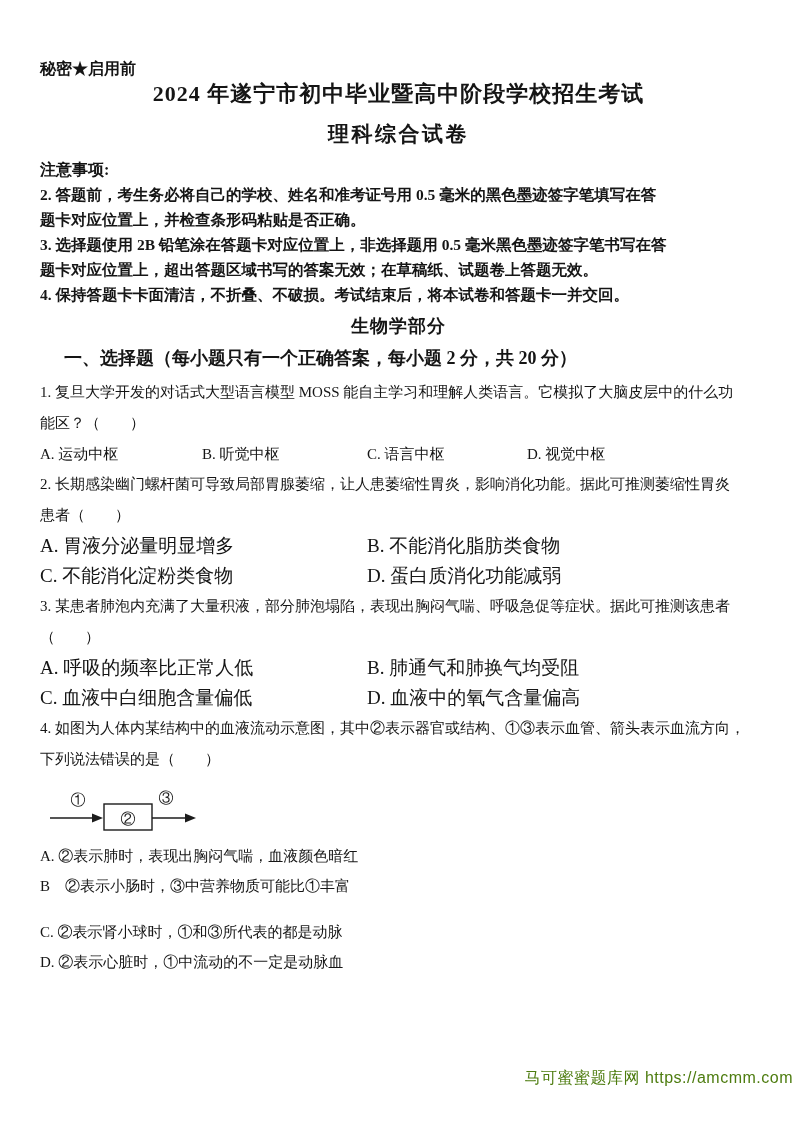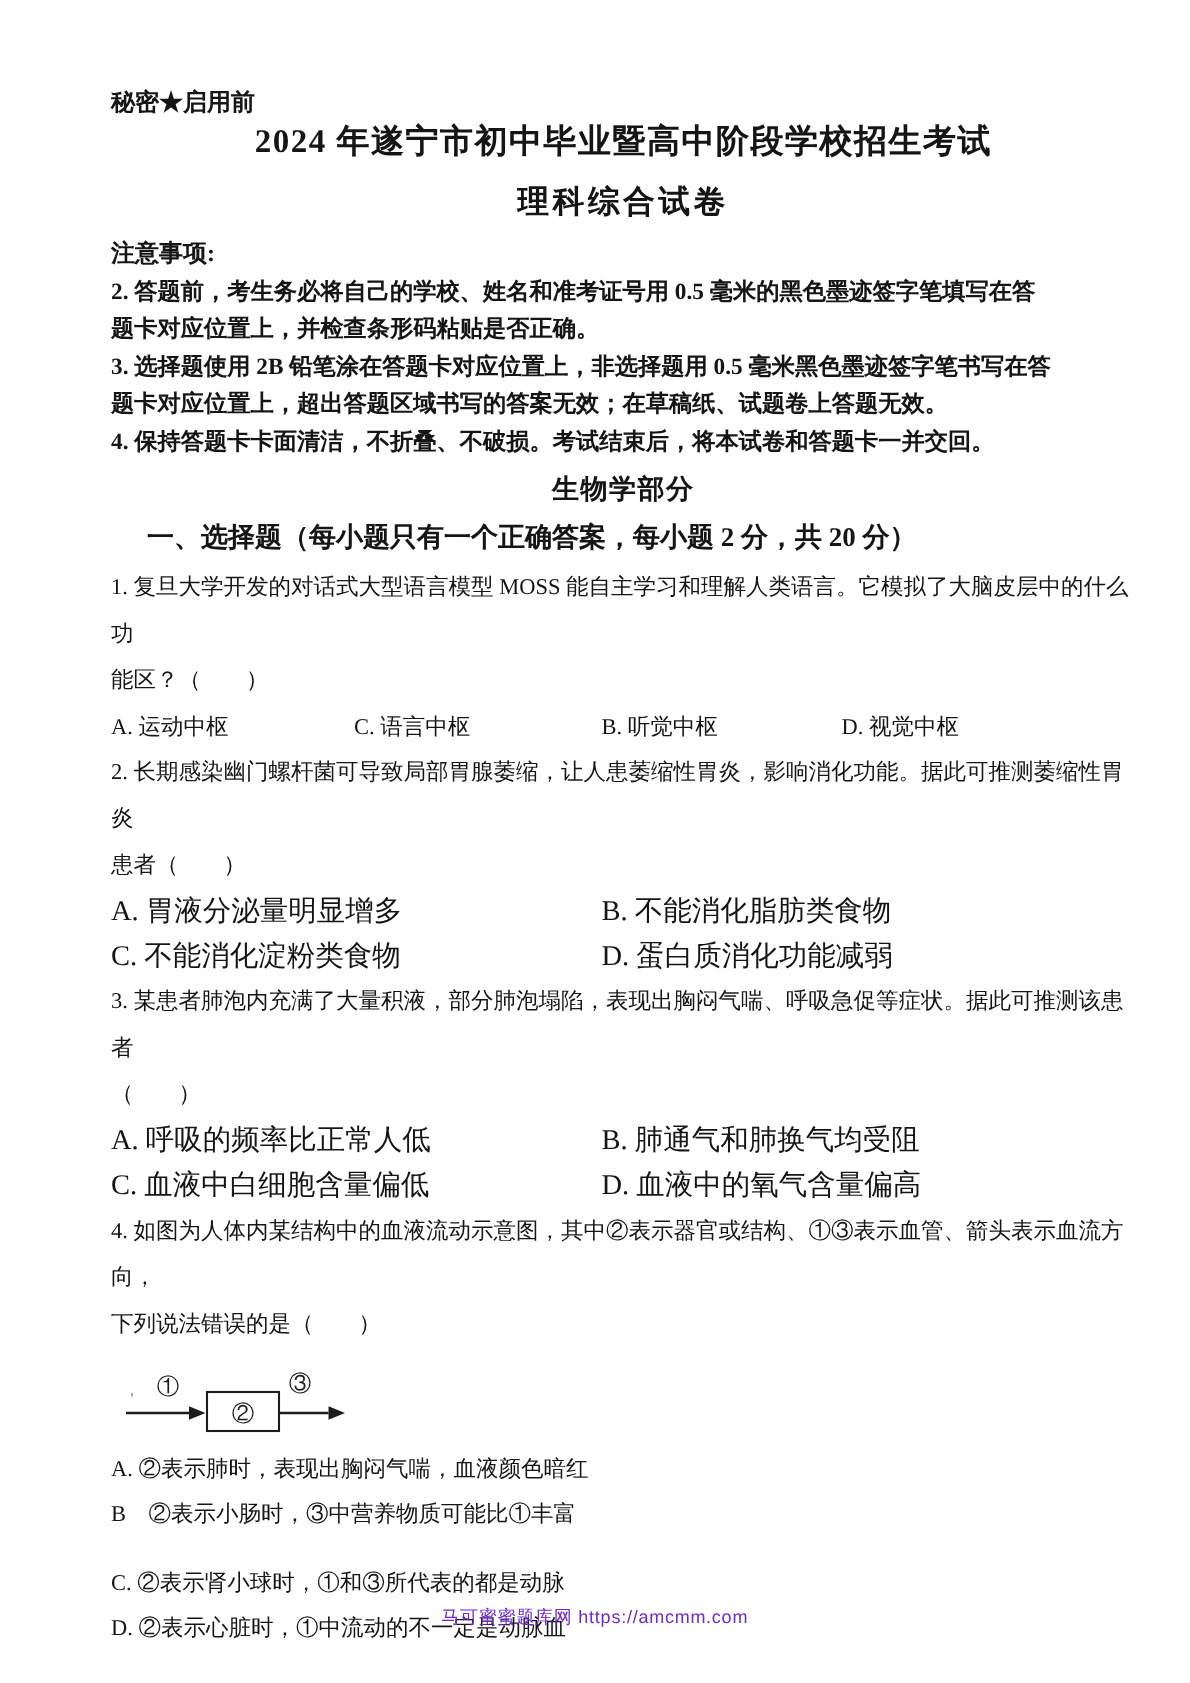--- a/index.html
+++ b/index.html
@@ -6,21 +6,21 @@
   html, body { background: #ffffff; }
   body {
     width: 793px; height: 1122px;
     font-family: "Liberation Serif", "DejaVu Serif", serif;
     color: #151515;
   }
   .page {
     position: relative;
     width: 793px; height: 1122px;
     background: #ffffff;
-    padding: 58px 36px 0 74px;
+    padding: 58px 36px 0 40px;
     overflow: hidden;
   }
   .classification {
     font-size: 16px; font-weight: 700; line-height: 22px;
   }
   .doc-title {
     text-align: center;
     font-size: 22px; font-weight: 700; line-height: 28px;
     letter-spacing: 1px;
   }
@@ -67,24 +67,24 @@
   .figure-row svg text {
     font-size: 15px; fill: #1c1c1c;
     font-family: "Liberation Serif", "DejaVu Serif", serif;
   }
   .stray-mark {
     position: absolute; left: 87px; top: 928px;
     font-size: 11px; color: #6e6e6e; line-height: 11px;
   }
   .footer {
     position: absolute; left: 0; right: 0; top: 1066px;
-    text-align: center;
+    text-align: right;
     font-family: "Liberation Sans", "DejaVu Sans", sans-serif;
-    font-size: 12px; line-height: 24px;
-    color: #6d28d9; letter-spacing: 0.5px;
+    font-size: 16px; line-height: 24px;
+    color: #4d7c0f; letter-spacing: 0.5px;
   }
 </style>
 </head>
 <body>
 
 <div class="page">
 
   <div class="classification">秘密★启用前</div>
 
   <h1 class="doc-title">2024 年遂宁市初中毕业暨高中阶段学校招生考试</h1>
@@ -101,22 +101,22 @@
 
   <h2 class="section-title">生物学部分</h2>
 
   <div class="part-heading">一、选择题（每小题只有一个正确答案，每小题 2 分，共 20 分）</div>
 
   <div class="question">
     <p class="q-stem q1-stem">1. 复旦大学开发的对话式大型语言模型 MOSS 能自主学习和理解人类语言。它模拟了大脑皮层中的什么功
 能区？（　　）</p>
     <div class="opts-4">
       <span class="opt">A. 运动中枢</span>
+      <span class="opt">B. 听觉中枢</span>
       <span class="opt">C. 语言中枢</span>
-      <span class="opt">B. 听觉中枢</span>
       <span class="opt">D. 视觉中枢</span>
     </div>
   </div>
 
   <div class="question">
     <p class="q-stem">2. 长期感染幽门螺杆菌可导致局部胃腺萎缩，让人患萎缩性胃炎，影响消化功能。据此可推测萎缩性胃炎
 患者（　　）</p>
     <div class="opts-2">
       <span class="opt">A. 胃液分泌量明显增多</span>
       <span class="opt">B. 不能消化脂肪类食物</span>

